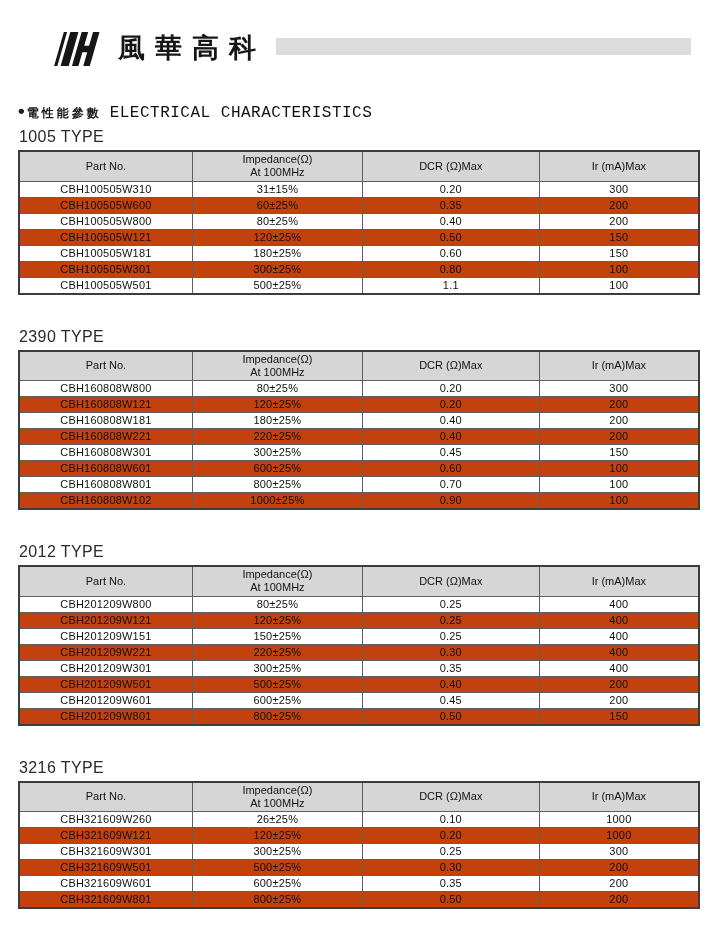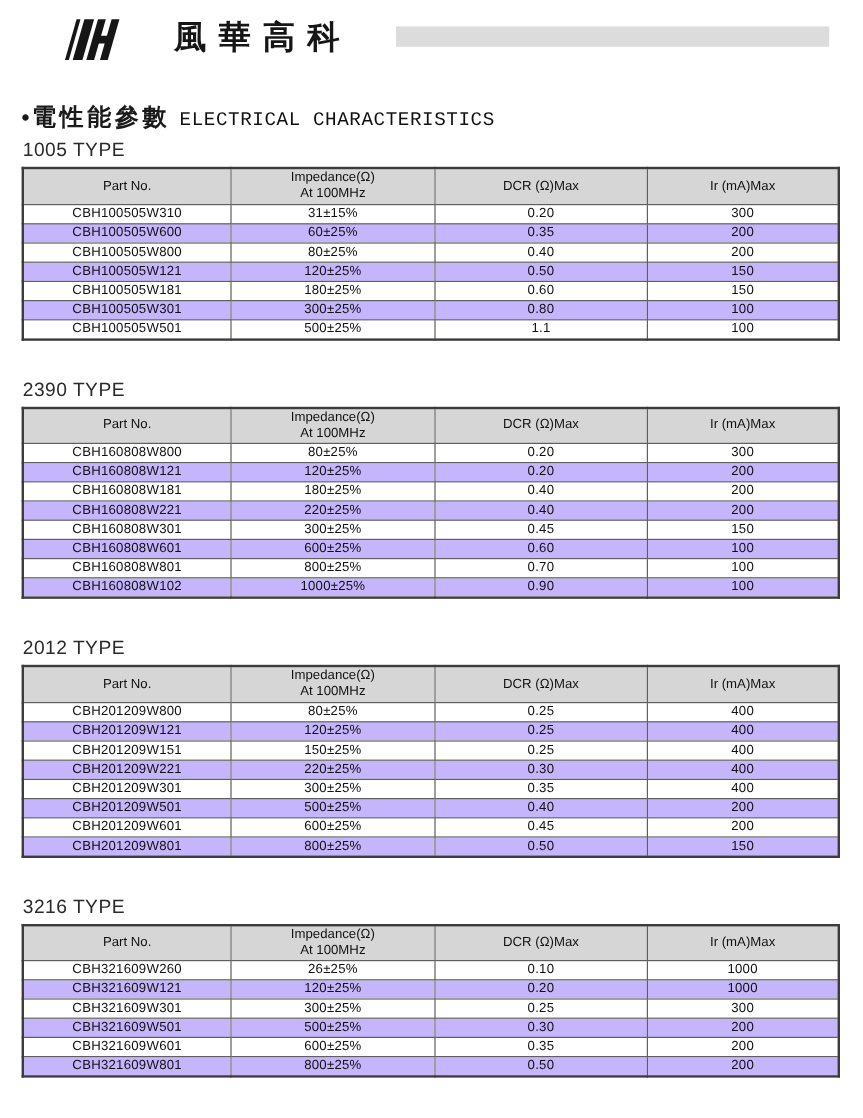--- a/index.html
+++ b/index.html
@@ -3,46 +3,46 @@
 <meta charset="utf-8">
 <style>
   * { box-sizing: border-box; }
   html,body { margin:0; padding:0; }
   body {
     width:719px; height:932px; position:relative; overflow:hidden;
     background:#ffffff; color:#1a1a1a;
     font-family:"Liberation Sans", sans-serif;
   }
   
-  .logo-row { display:flex; align-items:flex-start; padding:12px 28px 0 46px;gap:27px; }
+  .logo-row { display:flex; align-items:flex-start; padding:28px 28px 0 46px; }
   .logo-mark { width:60px; height:42px; flex:0 0 auto; }
   .logo-text {
     font-family:"DejaVu Sans", sans-serif;
     font-size:27px; font-weight:bold; letter-spacing:10px;
     line-height:40px; margin-left:12px; white-space:nowrap; color:#161616;
   }
   .header-bar { flex:1 1 auto; height:17px; background:#dcdcdc; margin-top:10px; margin-left:10px; }
   
   .heading { margin:30px 18px 6px 18px; display:flex; align-items:baseline; white-space:nowrap; }
   .heading .bullet { font-size:19px; font-weight:bold; margin-right:2px; }
-  .heading .cn { font-size:20px; font-weight:bold; letter-spacing:3px; font-family:"DejaVu Sans", sans-serif; }
+  .heading .cn { font-size:12px; font-weight:bold; letter-spacing:3px; font-family:"DejaVu Sans", sans-serif; }
   .heading .en { font-size:16px; font-family:"Liberation Mono", monospace; margin-left:8px; letter-spacing:0.5px; color:#111;text-align:right; }
   
   #sections { margin:0 19px 0 18px; }
   .section { margin-top:0; }
   .section + .section { margin-top:33px; }
   .section-title { font-size:16px; color:#2a2a2a; margin:0 0 4px 1px; letter-spacing:0.4px; }
   table.spec-table { width:100%; border-collapse:collapse; border:2px solid #3c3c3c; table-layout:fixed; }
   .spec-table th, .spec-table td {
     border:1px solid #5f5f5f; text-align:center; padding:0;
     font-size:11px; color:#111; overflow:hidden;
   }
   .spec-table thead th { background:#d6d6d6; height:30px; font-weight:normal; line-height:13px; }
   .spec-table td { height:15px; line-height:15px; background:#ffffff; letter-spacing:0.2px; }
-  .spec-table tr.alt td { background:#c4b5fd; }
+  .spec-table tr.alt td { background:#c2410c; }
   .th-sub { display:block; font-size:11px; }
 </style>
 </head>
 <body>
 
 <div>
 
   <div class="logo-row">
     <svg class="logo-mark" viewBox="0 0 74 46" aria-hidden="true">
       <polygon points="10,44 22,2 26,2 14,44" fill="#161616"></polygon>

